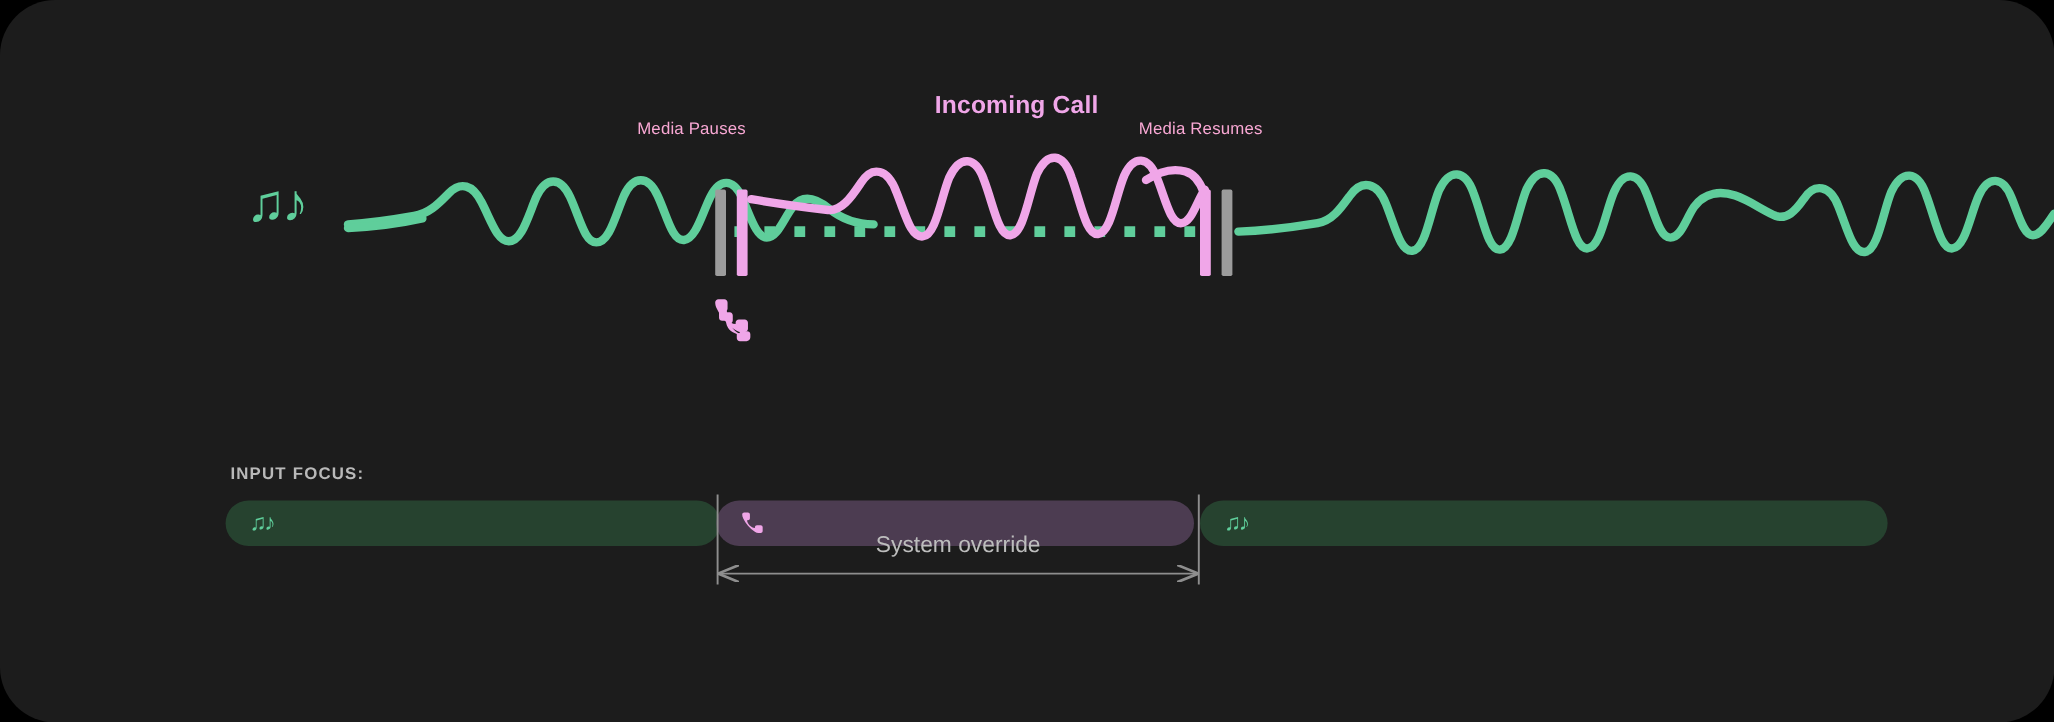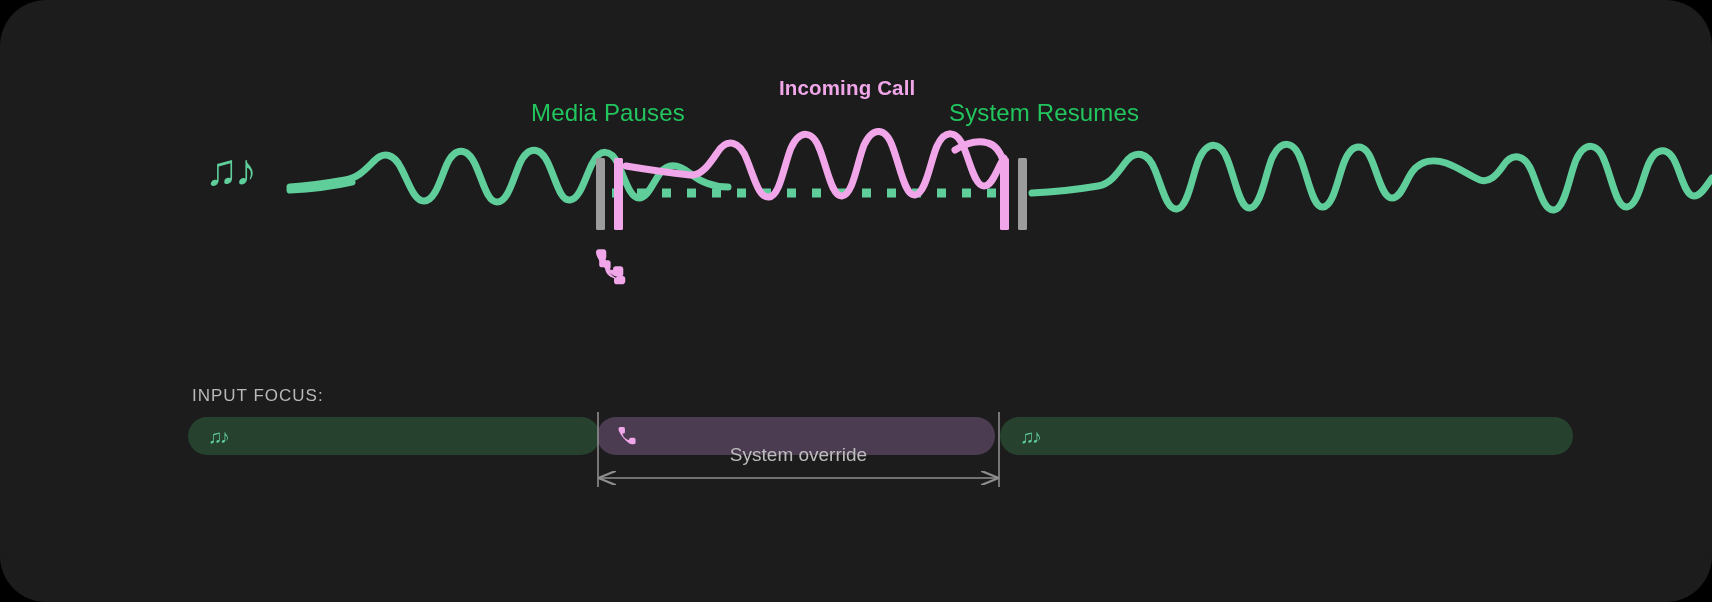--- a/index.html
+++ b/index.html
@@ -28,23 +28,23 @@
   
   #timeline {
     position: absolute;
     left: 0; top: 0;
     width: 1712px;
     height: 330px;
   }
   .tl-label {
     position: absolute;
     white-space: nowrap;
-    font-size: 24px;
+    font-size: 14px;
     letter-spacing: 0.15px;
-    color: #22c55e;
+    color: #f9a8d4;
   }
   #label-pauses  { left: 531px; top: 99px; }
   #label-resumes { left: 949px; top: 99px; }
   #label-call {
     left: 779px; top: 76px;
     color: #f0a6e8;
     font-weight: 700;
     font-size: 20.5px;
   }
 
@@ -71,22 +71,22 @@
     position: absolute;
     left: 0;
     top: 378px;
     width: 1712px;
     height: 160px;
   }
   #focus-label {
     position: absolute;
     left: 192px;
     top: 8px;
-    font-size: 17px;
-    font-weight: 400;
+    font-size: 14px;
+    font-weight: 700;
     letter-spacing: 1.0px;
     color: #b9b9b9;
   }
   .focus-pill {
     position: absolute;
     top: 39px;
     height: 38px;
     border-radius: 19px;
     display: flex;
     align-items: center;
@@ -143,21 +143,21 @@
 <body>
 
 <div id="card">
 
   <div id="timeline">
 
     <div class="tl-label" id="label-pauses">Media Pauses</div>
 
     <div class="tl-label" id="label-call">Incoming Call</div>
 
-    <div class="tl-label" id="label-resumes">System Resumes</div>
+    <div class="tl-label" id="label-resumes">Media Resumes</div>
 
     <div id="music-note-lead">♫♪</div>
 
     <svg class="svg-layer" viewBox="0 0 1712 330">
 
       <path fill="none" stroke="#5fce9b" stroke-width="7" stroke-linecap="round" stroke-linejoin="round" d="M288,186 C310,185 330,182 348,180
                C362,178 370,172 378,163
                C388,152 398,152 406,166
                C414,180 420,198 430,198
                C441,198 446,178 452,163

